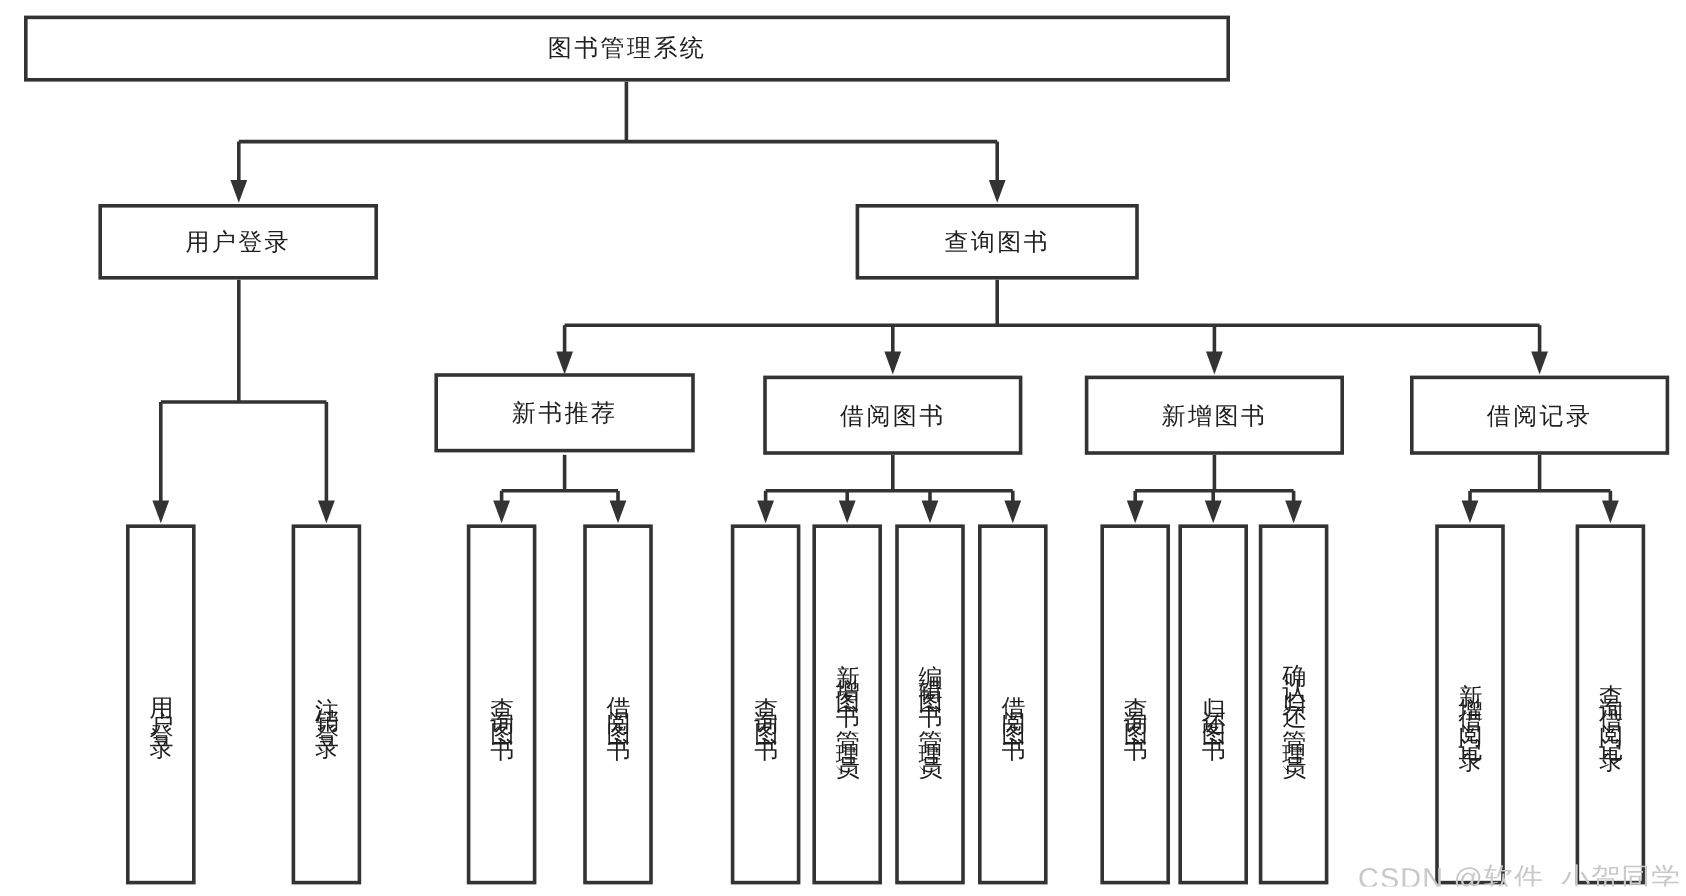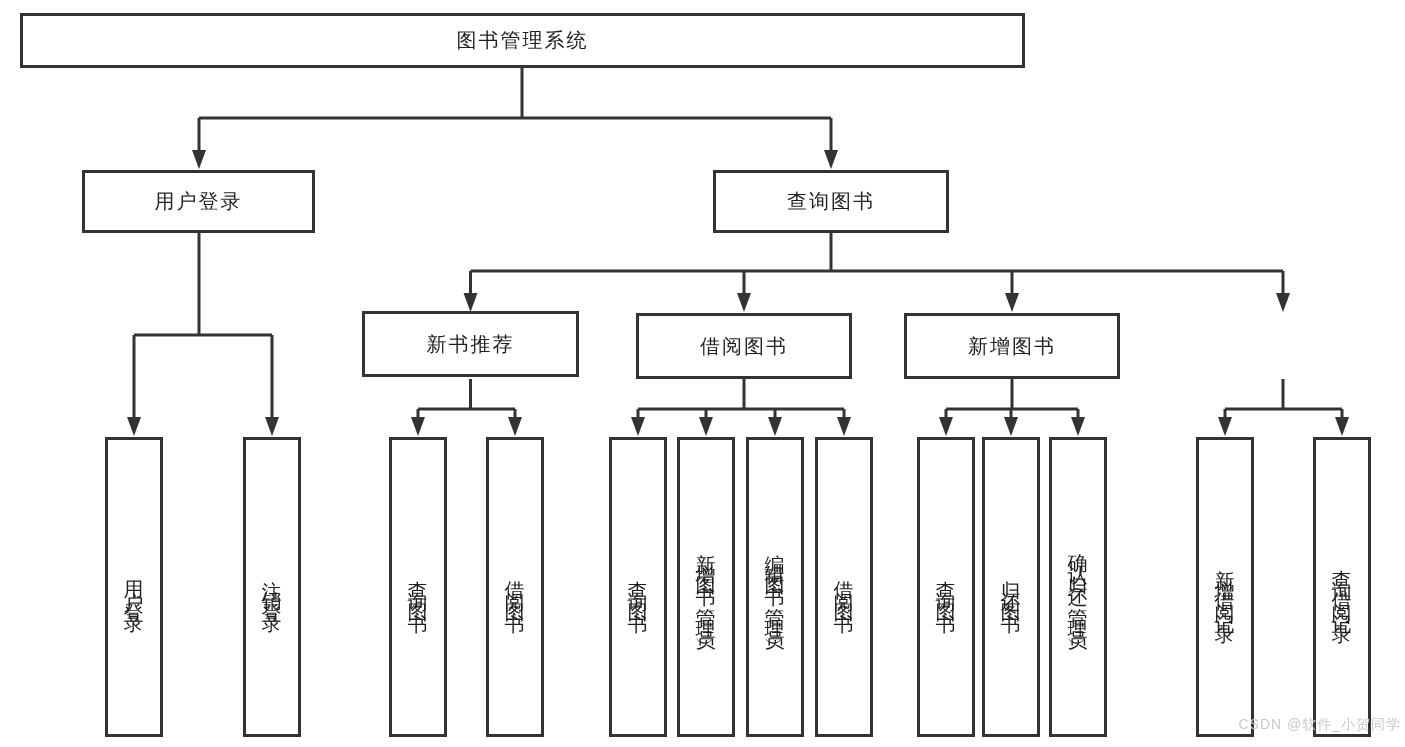--- a/index.html
+++ b/index.html
@@ -33,21 +33,21 @@
   .vlabel{
     writing-mode:vertical-rl;
     text-orientation:mixed;
     font-size:20px;
     letter-spacing:11px;
     line-height:1;
     color:var(--text-color);
   }
   .watermark{
     position:absolute;top:716px;right:4px;
-    font-size:14px;color:var(--watermark-color);
+    font-size:24px;color:var(--watermark-color);
     letter-spacing:1px;white-space:nowrap;
     z-index:5;
     margin-left:32px;
   }
 </style>
 </head>
 <body>
 
 <div class="canvas">
 
@@ -119,20 +119,23 @@
 
   <div class="node" style="left:362px;top:311px;width:217px;height:66px">
     <span class="hlabel">新书推荐</span>
   </div>
   <div class="node" style="left:636px;top:313px;width:216px;height:66px">
     <span class="hlabel">借阅图书</span>
   </div>
   <div class="node" style="left:904px;top:313px;width:216px;height:66px">
     <span class="hlabel">新增图书</span>
   </div>
+  <div class="node" style="left:1175px;top:313px;width:216px;height:66px">
+    <span class="hlabel">借阅记录</span>
+  </div>
 
   <div class="node" style="left:105px;top:437px;width:58px;height:300px">
     <span class="vlabel">用户登录</span>
   </div>
   <div class="node" style="left:243px;top:437px;width:58px;height:300px">
     <span class="vlabel">注销登录</span>
   </div>
 
   <div class="node" style="left:389px;top:437px;width:58px;height:300px">
     <span class="vlabel">查询图书</span>

